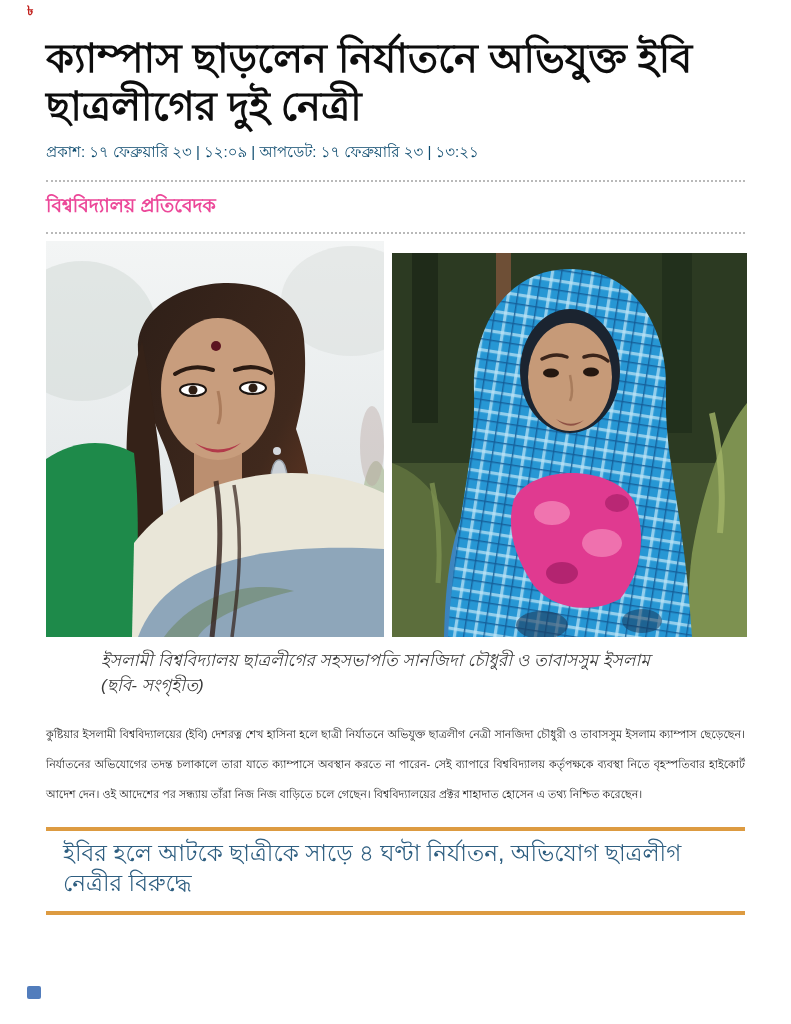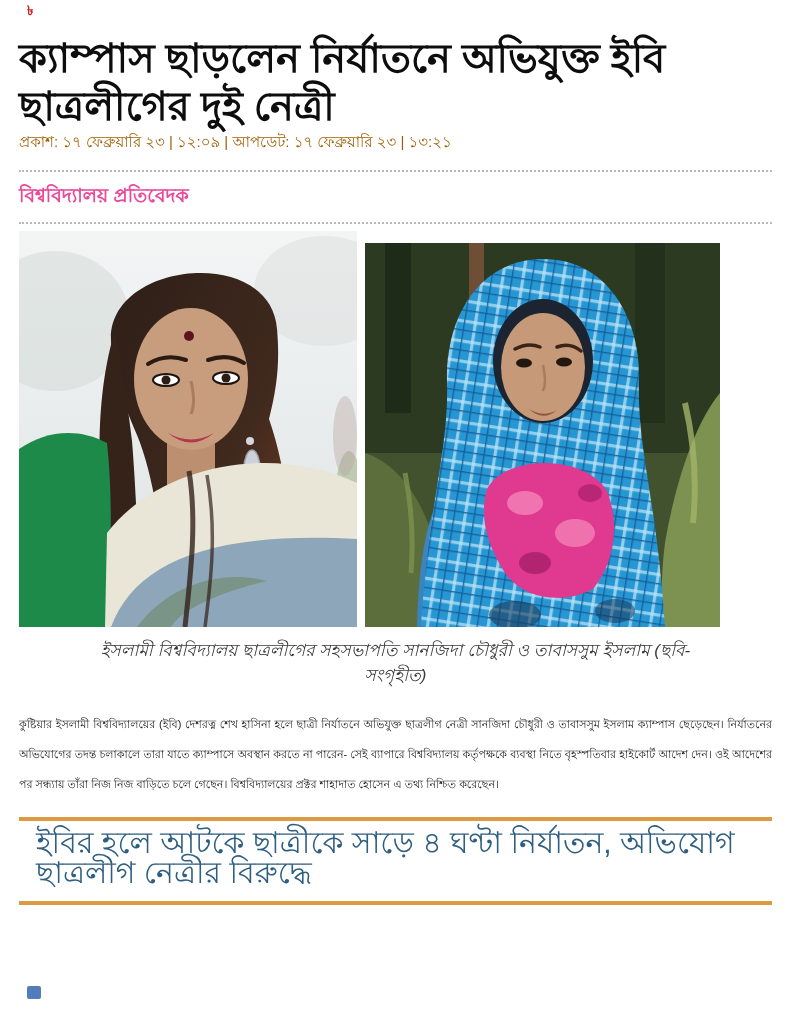--- a/index.html
+++ b/index.html
@@ -5,42 +5,43 @@
   * { box-sizing: border-box; margin: 0; padding: 0; }
   html,body { background:#ffffff; }
   body {
     width: 791px; height: 1024px;
     margin: 0 auto;
     font-family: "Liberation Sans", "DejaVu Sans", sans-serif;
     color: #1c1c1c;
     position: relative;
     overflow: hidden;
   }
-  .page { padding: 0 19px; }
+  .page { padding: 0 46px; }
 
   .print-artifact-red {
     position:absolute; left:27px; top:4px; width:15px; height:14px;
     color:#c2231f; font-size:13px; line-height:14px; font-weight:700;
   }
   .print-artifact-blue {
     position:absolute; left:27px; top:986px; width:14px; height:13px;
     background:#3f6fb5; border-radius:2px; opacity:.9;
   }
 
   h1.headline {
     margin-top: 34px;
     font-size: 40px;
     font-weight: 700;
     line-height: 1.2;
     color: #0d0d0d;
     letter-spacing: 0;
   }
   .meta {
+    margin-top: 10px;
     font-size: 15px;
-    color: #a16207;
+    color: #0c4a6e;
   }
   .dotted-sep {
     border: 0;
     border-top: 2px dotted #b9b9b9;
     height: 0;
   }
   .sep1 { margin-top: 15px; }
   .sep2 { margin-top: 9px; }
   .byline {
     margin-top: 9px;
@@ -53,42 +54,41 @@
     display: flex;
     gap: 8px;
     align-items: flex-end;
   }
   .photo { display:block; }
   .photo svg { display:block; }
 
   .caption {
     margin-top: 12px;
     padding: 0 55px;
-    text-align: center;
     font-style: italic;
     font-size: 17px;
     line-height: 1.45;
     color: #3a3a3a;
   }
   .body-text {
     margin-top: 21px;
     font-size: 11px;
     line-height: 30px;
     text-align: justify;
     color: #222222;
   }
   .related-box {
     margin-top: 18px;
     border-top: 4px solid #dd9b41;
     border-bottom: 4px solid #dd9b41;
     padding: 7px 30px 13px 17px;
     cursor: pointer;
   }
   .related-title {
-    font-size: 30px;
+    font-size: 23px;
     line-height: 30px;
     color: #2e5e80;
     font-weight: 400;
     text-decoration: none;
   }
 </style>
 </head>
 <body>
 
 <span class="print-artifact-red">৳</span>

